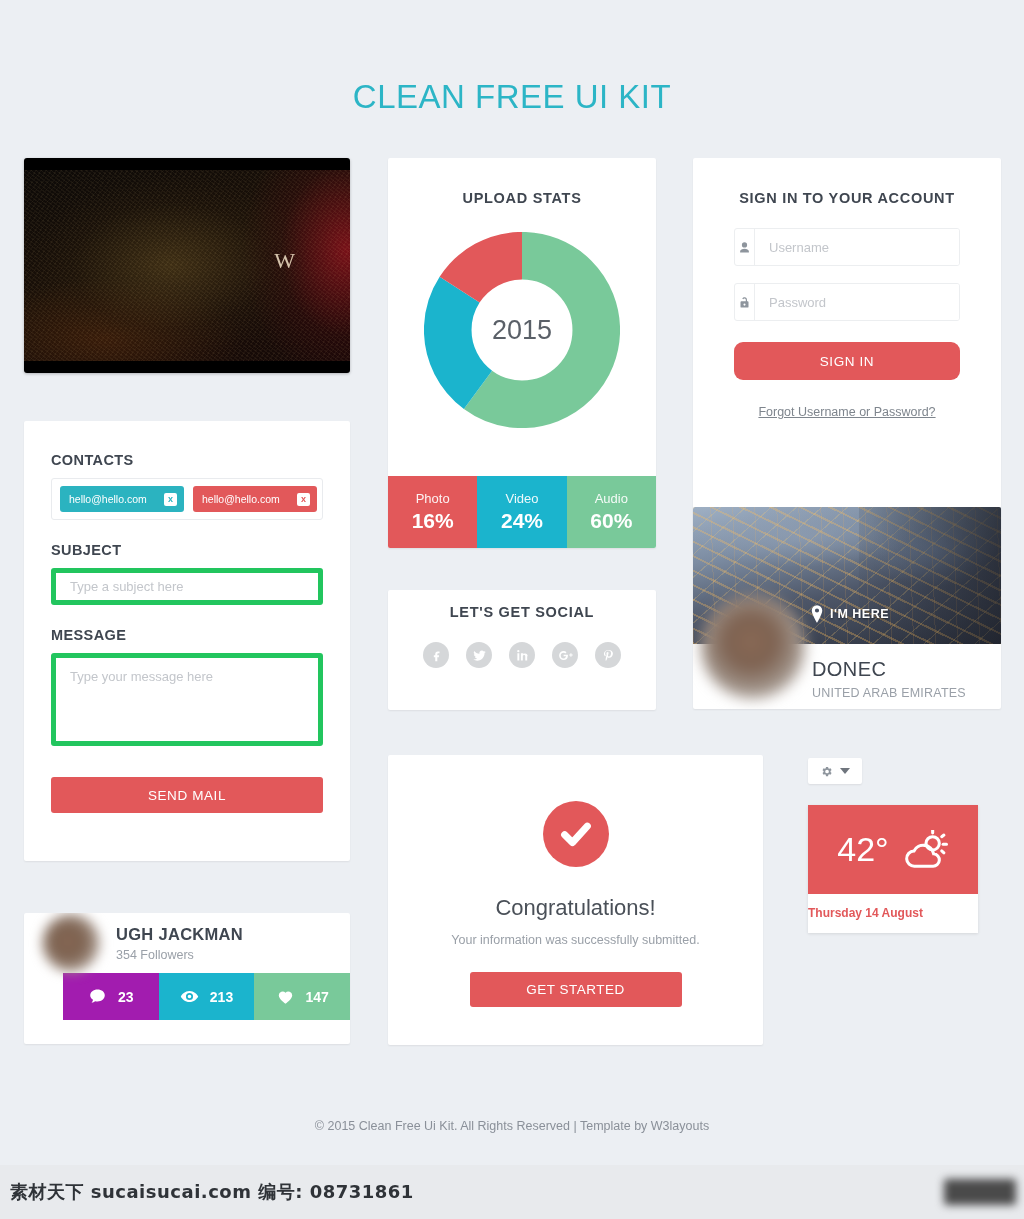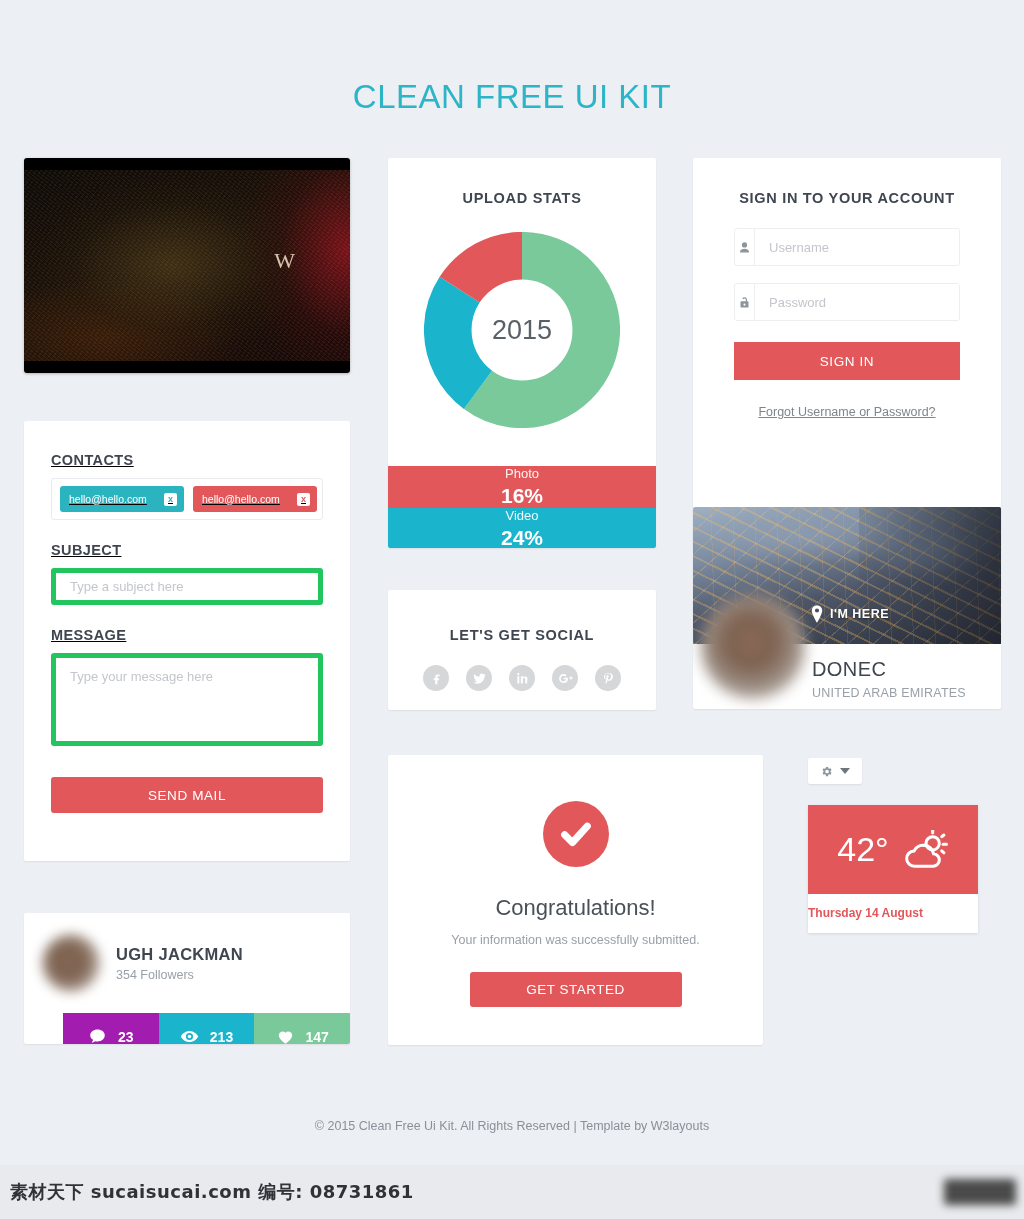--- a/index.html
+++ b/index.html
@@ -48,21 +48,21 @@
       repeating-linear-gradient(37deg, rgba(255,225,150,0.055) 0 1px, transparent 1px 3px),
       repeating-linear-gradient(-52deg, rgba(255,210,140,0.045) 0 1px, transparent 1px 4px);
   }
   .video-w {
     position: absolute; right: 56px; top: 78px;
     color: #f3e3c8; font-size: 22px; font-weight: 400; opacity: .85;
     font-family: "Liberation Serif", serif; letter-spacing: -1px;
   }
 
   
-  #contact-card { left: 24px; top: 421px; width: 326px; height: 440px; text-decoration: underline; }
+  #contact-card { left: 24px; top: 421px; width: 326px; height: 440px; }
   .field-label {
     font-size: 14.5px; font-weight: bold; color: #3f4650;
     letter-spacing: 0.4px; margin: 0 0 10px 0;
   }
   .contacts-box {
     border: 1px solid #e9ebee; border-radius: 3px; background: #fff;
     padding: 7px 8px; display: flex; gap: 9px; margin-bottom: 22px;
   }
   .tag {
     display: flex; align-items: center; justify-content: space-between;
@@ -86,21 +86,21 @@
   .txt-area { height: 93px; padding: 11px 14px; resize: none; margin-bottom: 27px; }
   .txt-input::placeholder, .txt-area::placeholder { color: #c3c6cb; }
   .btn-red {
     width: 100%; height: 36px; background: #e2585a; border: none;
     border-radius: 3px; color: #fff; font-size: 13.5px; letter-spacing: 0.6px;
     font-family: "Liberation Sans", sans-serif; cursor: pointer;
   }
 
   
   #profile-card { left: 24px; top: 913px; width: 326px; height: 131px; overflow: hidden; }
-  .profile-top { height: 100px; display: flex; align-items: center; padding-left: 18px; }
+  .profile-top { height: 60px; display: flex; align-items: center; padding-left: 18px; }
   .avatar-blur {
     width: 58px; height: 58px; border-radius: 50%; flex: 0 0 58px;
     background: radial-gradient(circle at 45% 48%, #8a6a56 0%, #7a5f4d 32%, #9d8a7d 58%, #cfc9c5 88%);
     filter: blur(6px); margin-right: 16px;
   }
   .profile-name { font-size: 16.5px; font-weight: bold; color: #3f4650; letter-spacing: 0.3px; }
   .profile-followers { font-size: 12.5px; color: #9aa0a8; margin-top: 4px; }
   .stats-bar { display: flex; height: 47px; }
   .stat {
     flex: 1; display: flex; align-items: center; justify-content: center; gap: 11px;
@@ -116,21 +116,21 @@
   .card-heading {
     text-align: center; font-size: 14.5px; font-weight: bold; color: #3f4650;
     letter-spacing: 0.7px; padding-top: 32px;
   }
   .donut-wrap { display: flex; justify-content: center; margin-top: 26px; }
   .donut { position: relative; width: 196px; height: 196px; }
   .donut-center {
     position: absolute; left: 50%; top: 50%; transform: translate(-50%,-50%);
     font-size: 27px; color: #5a6068; font-weight: 400;
   }
-  .upload-bar { position: absolute; left: 0; bottom: 0; width: 100%; height: 82px; display: flex; flex-direction: column; }
+  .upload-bar { position: absolute; left: 0; bottom: 0; width: 100%; height: 72px; display: flex; }
   .ub {
     flex: 1; display: flex; flex-direction: column; align-items: center; justify-content: center;
     color: #fff;
   }
   .ub-label { font-size: 13px; opacity: .92; margin-bottom: 3px; }
   .ub-value { font-size: 21px; font-weight: bold; }
 
   
   #social-card { left: 388px; top: 590px; width: 268px; height: 120px; }
   .social-row { display: flex; justify-content: center; gap: 17px; margin-top: 22px; }
@@ -169,21 +169,21 @@
     width: 40px; display: flex; align-items: center; justify-content: center;
     border-right: 1px solid #eceef0; color: #8e959d;
   }
   .input-icon svg { width: 15px; height: 15px; fill: #8e959d; }
   .input-group input {
     flex: 1; border: none; outline: none; padding: 0 14px; font-size: 13px;
     color: #555; font-family: "Liberation Sans", sans-serif;
   }
   .input-group input::placeholder { color: #c3c6cb; }
   .signin-btn {
-    width: 100%; height: 38px; background: #e2585a; border: none; border-radius: 0;
+    width: 100%; height: 38px; background: #e2585a; border: none; border-radius: 9px;
     color: #fff; font-size: 13.5px; letter-spacing: 0.6px; margin-top: 4px;
     font-family: "Liberation Sans", sans-serif; cursor: pointer;
   }
   .forgot {
     display: block; text-align: center; margin-top: 25px; font-size: 12.5px;
     color: #7e858d; text-decoration: underline;
   }
 
   
   #location-card { left: 693px; top: 507px; width: 308px; height: 202px; overflow: hidden; }
@@ -358,21 +358,21 @@
         <span class="ub-value">24%</span>
       </div>
       <div class="ub" id="ub2" style="background: rgb(121, 201, 154);">
         <span class="ub-label">Audio</span>
         <span class="ub-value">60%</span>
       </div>
     </div>
   </div>
 
   <div class="card" id="social-card">
-    <div class="card-heading" style="padding-top:37px;">LET'S GET SOCIAL</div>
+    <div class="card-heading" style="padding-top:14px;">LET'S GET SOCIAL</div>
     <div class="social-row">
       <div class="soc">
         <svg viewBox="0 0 24 24">
             <path d="M14.5 8.5h2.3V5.6h-2.7c-2.6 0-4.1 1.5-4.1 4.1v1.9H7.7v3h2.3V21h3.3v-6.4h2.4l.4-3h-2.8v-1.6c0-.9.4-1.5 1.2-1.5z"></path>
           </svg>
       </div>
       <div class="soc">
         <svg viewBox="0 0 24 24">
             <path d="M22 6.1c-.7.3-1.5.5-2.3.6.8-.5 1.5-1.3 1.8-2.3-.8.5-1.7.8-2.6 1A4.1 4.1 0 0 0 11.8 9c-3.4-.2-6.4-1.8-8.4-4.3a4.1 4.1 0 0 0 1.3 5.5c-.7 0-1.3-.2-1.8-.5a4.1 4.1 0 0 0 3.3 4c-.6.2-1.2.2-1.8.1a4.1 4.1 0 0 0 3.8 2.9A8.3 8.3 0 0 1 2 18.4a11.7 11.7 0 0 0 6.3 1.8c7.6 0 11.8-6.3 11.8-11.8v-.5c.8-.6 1.5-1.3 1.9-2.1z"></path>
           </svg>

